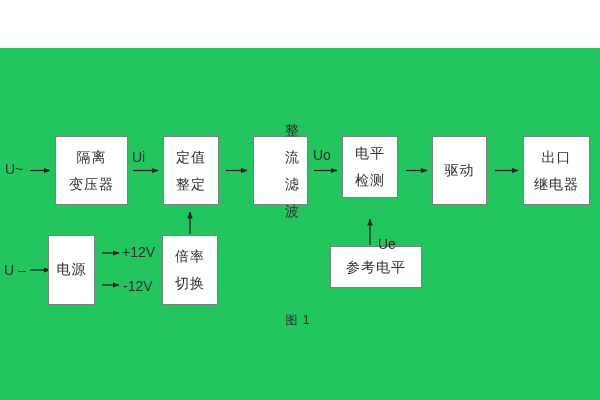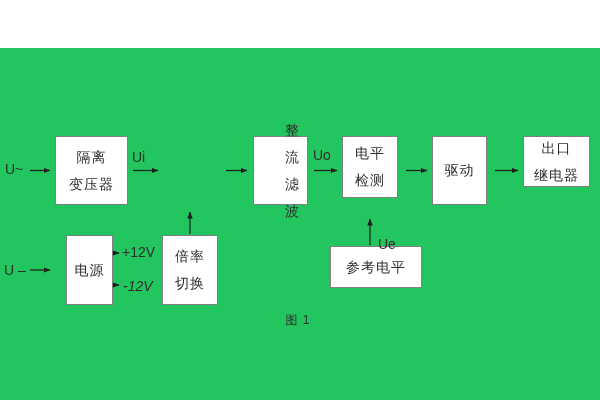--- a/index.html
+++ b/index.html
@@ -30,39 +30,39 @@
     line-height: 27px;
     white-space: pre-line;
     letter-spacing: 1px;
   }
   
   .b-transformer { left: 55px;  top: 88px;  width: 73px; height: 69px; }
   .b-setting     { left: 163px; top: 88px;  width: 56px; height: 69px; }
   .b-rectifier   { left: 253px; top: 88px;  width: 55px; height: 69px; padding-left: 24px; }
   .b-level       { left: 342px; top: 88px;  width: 56px; height: 62px; }
   .b-drive       { left: 432px; top: 88px;  width: 55px; height: 69px; }
-  .b-relay       { left: 523px; top: 88px;  width: 67px; height: 51px; }
+  .b-relay       { left: 523px; top: 88px;  width: 67px; height: 69px; }
   
-  .b-power       { left: 66px;  top: 187px; width: 47px; height: 70px; }
+  .b-power       { left: 48px;  top: 187px; width: 47px; height: 70px; font-family: Liberation Mono, monospace; }
   .b-multiplier  { left: 162px; top: 187px; width: 56px; height: 70px; }
   .b-reference   { left: 330px; top: 198px; width: 92px; height: 42px; }
 
   .sig {
     position: absolute;
     font-size: 14px;
     color: #2e2e2e;
     white-space: nowrap;
   }
   .sig-ac    { left: 5px;   top: 113px; }
   .sig-dc    { left: 4px;   top: 214px; }
   .sig-ui    { left: 132px; top: 101px; }
   .sig-uo    { left: 313px; top: 99px; text-align: center;  }
   .sig-ue    { left: 378px; top: 188px; }
   .sig-p12   { left: 122px; top: 196px; }
-  .sig-m12   { left: 123px; top: 230px; font-style: italic; }
+  .sig-m12   { left: 123px; top: 230px; }
 
   .caption {
     position: absolute;
     left: 258px;
     top: 264px;
     width: 80px;
     text-align: center;
     font-size: 12px;
     letter-spacing: 1px;
     color: #2e2e2e;
@@ -99,20 +99,24 @@
       <line x1="102" y1="237" x2="119" y2="237" marker-end="url(#arr)"></line>
       <line x1="190" y1="186" x2="190" y2="164" marker-end="url(#arr)"></line>
       <line x1="370" y1="197" x2="370" y2="171" marker-end="url(#arr)"></line>
     </g>
   </svg>
 
   <div class="box b-transformer">
     <span>隔离
 变压器</span>
   </div>
+  <div class="box b-setting">
+    <span>定值
+整定</span>
+  </div>
   <div class="box b-rectifier">
     <span>整流
 滤波</span>
   </div>
   <div class="box b-level">
     <span>电平
 检测</span>
   </div>
   <div class="box b-drive">
     <span>驱动</span>

